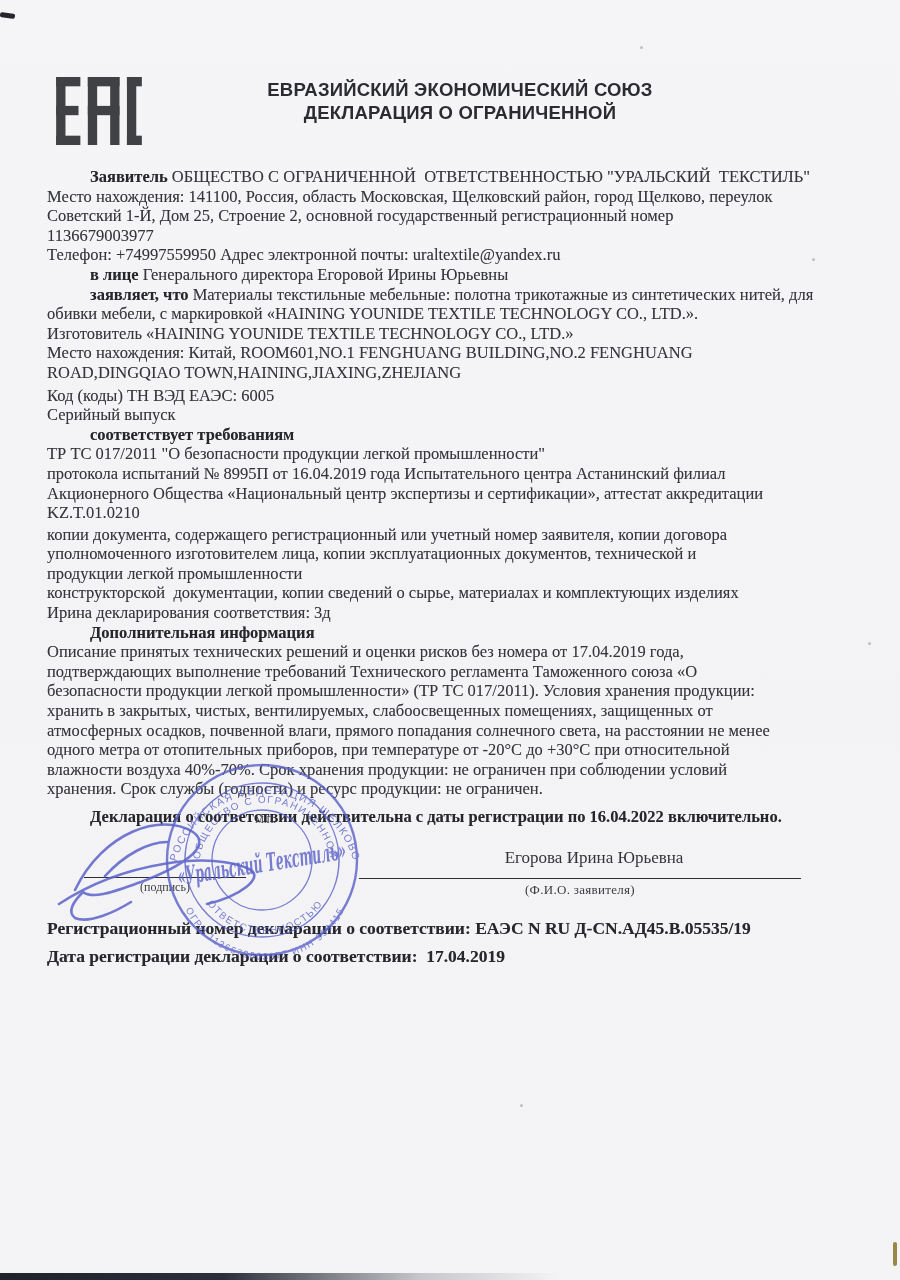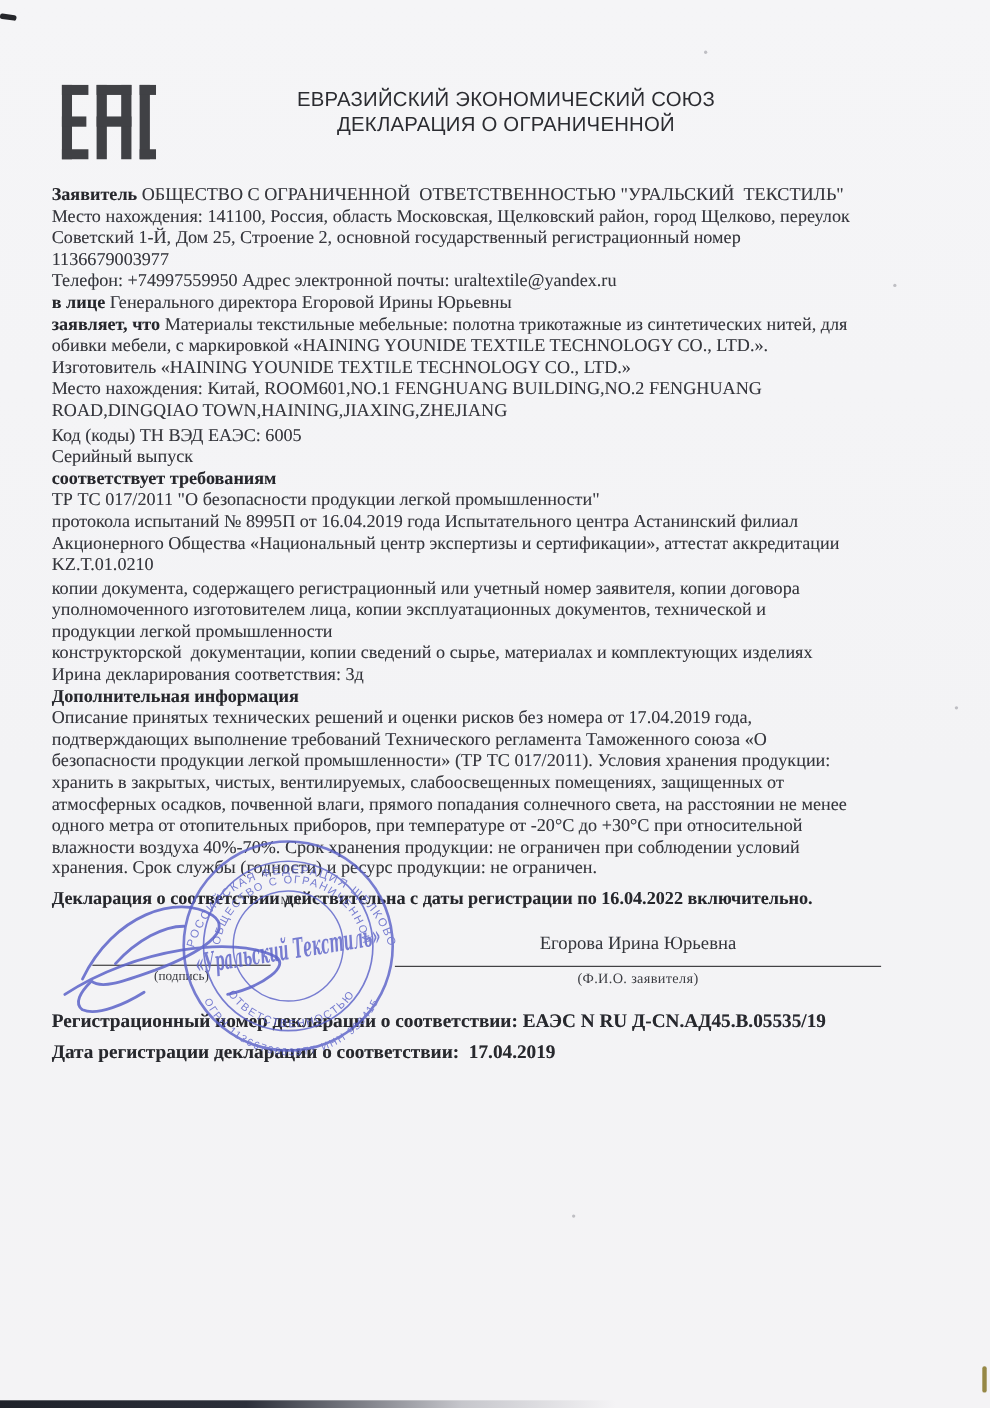--- a/index.html
+++ b/index.html
@@ -4,35 +4,35 @@
 <style>
   html,body{margin:0;padding:0;background:#888;}
   #page{
     position:relative;width:900px;height:1280px;margin:0 auto;
     background:linear-gradient(180deg,#f5f5f7 0%,#f3f3f5 55%,#f4f3f5 100%);
     font-family:"Liberation Serif",serif;color:#34353b;overflow:hidden;
   }
   
   #eac-logo{position:absolute;left:56px;top:77px;width:86px;height:68px;}
   #title{position:absolute;left:240px;top:78px;width:440px;text-align:center;
-    font-family:"Liberation Sans",sans-serif;font-weight:normal;font-size:18.5px;
+    font-family:"Liberation Sans",sans-serif;font-weight:bold;font-size:18.5px;
     line-height:23px;color:#2b2c31;letter-spacing:.2px;}
   
   #doc-lines{position:absolute;left:47px;top:167px;width:815px;}
   .line{font-size:16.5px;line-height:19.6px;white-space:pre;color:#35363c;
     text-shadow:0 0 .5px rgba(60,60,70,.35);}
-  .line .b{font-weight:700;color:#26272c;}
+  .line .b{font-weight:700;color:#26272c;margin-left:43px;}
   
   .sigline{position:absolute;border-top:1.6px solid #2e2e31;height:0;}
   #sig-line-left{left:84px;top:877px;width:162px;}
   #sig-line-right{left:359px;top:878px;width:442px;}
   #sig-label{position:absolute;left:105px;top:880px;width:120px;text-align:center;
     font-size:12px;color:#3a3b40;}
   #mp-label{position:absolute;left:255px;top:814px;font-size:10px;color:#35363c;}
-  #applicant-name{position:absolute;left:455px;top:848px;width:250px;text-align:center;
+  #applicant-name{position:absolute;left:469px;top:848px;width:250px;text-align:center;
     font-size:17px;color:#33343a;}
   #applicant-label{position:absolute;left:505px;top:882px;width:150px;text-align:center;
     font-size:13px;letter-spacing:.3px;color:#3a3b40;}
   
   .reg{position:absolute;left:47px;font-weight:700;font-size:17.5px;color:#27282d;
     text-shadow:0 0 .5px rgba(50,50,60,.4);white-space:pre;}
   #reg-number{top:918px;font-family:Liberation Serif, serif;}
   #reg-date{top:946px;}
   
   #stamp-svg{position:absolute;left:150px;top:748px;width:230px;height:230px;opacity:.82;}

